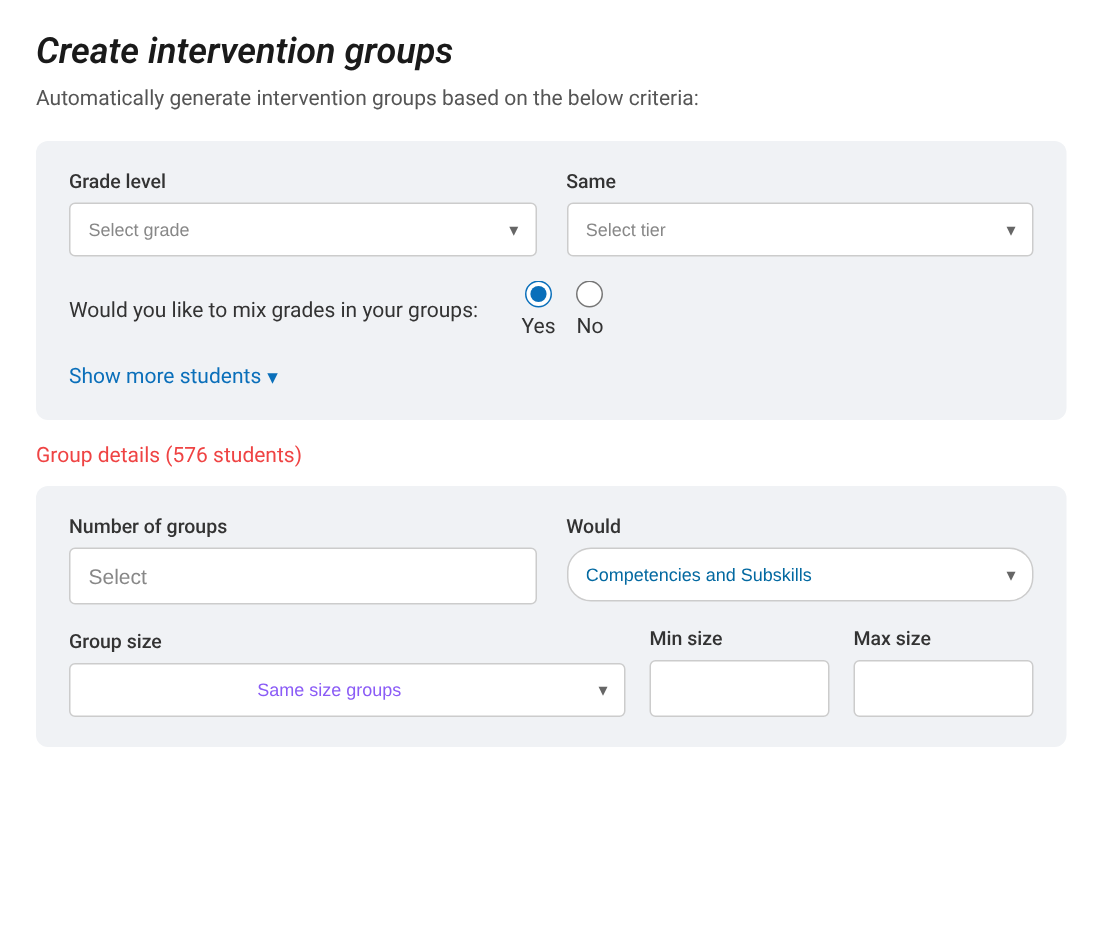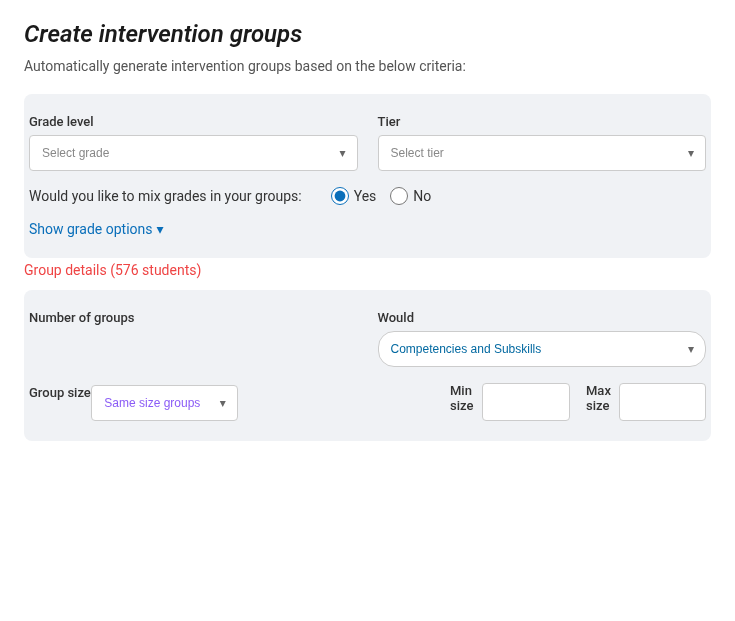--- a/index.html
+++ b/index.html
@@ -27,22 +27,22 @@
 
     .page-subtitle {
       font-size: 14px;
       color: #555555;
       margin-bottom: 20px;
     }
 
     .card {
       background: #f0f2f5;
       border-radius: 8px;
-      padding: 20px 5px;
-      margin-bottom: 4px;
+      padding: 20px 22px;
+      margin-bottom: 16px;
     }
 
     .form-row {
       display: flex;
       gap: 20px;
       margin-bottom: 16px;
     }
 
     .form-group {
       flex: 1;
@@ -98,20 +98,21 @@
       align-items: center;
       gap: 14px;
     }
 
     .radio-option {
       display: flex;
       align-items: center;
       gap: 5px;
       cursor: pointer;
       font-size: 14px;
+      flex-direction: column;
     }
 
     .radio-input {
       width: 18px;
       height: 18px;
       accent-color: #0a6fba;
       cursor: pointer;
     }
 
     .show-more-link {
@@ -145,21 +146,21 @@
     }
 
     .size-row {
       display: flex;
       gap: 16px;
       align-items: flex-end;
     }
 
     .size-group {
       display: flex;
-      flex-direction: row;
+      flex-direction: column;
     }
 
     .size-group.large {
       flex: 1;
     }
 
     .size-group.small {
       width: 120px;
     }
 
@@ -186,21 +187,21 @@
       <label class="form-label">Grade level</label>
       <div class="select-wrapper">
         <select class="select-field">
           <option value="" disabled="" selected="">Select grade</option>
         </select>
         <span class="select-arrow">▾</span>
       </div>
     </div>
 
     <div class="form-group">
-      <label class="form-label">Tier</label>
+      <label class="form-label">Same</label>
       <div class="select-wrapper">
         <select class="select-field">
           <option value="" disabled="" selected="">Select tier</option>
         </select>
         <span class="select-arrow">▾</span>
       </div>
     </div>
   </div>
 
   
@@ -213,33 +214,34 @@
       </label>
       <label class="radio-option">
         <input type="radio" class="radio-input" name="mix_grades" value="no" style="">
         <span>No</span>
       </label>
     </div>
   </div>
 
   
   <a class="show-more-link">
-    <span>Show grade options</span>
+    <span>Show more students</span>
     <span>▾</span>
   </a>
 </div>
 
 <p class="section-label">Group details (576 students)</p>
 
 <div class="card">
 
   <div class="form-row">
 
     <div class="form-group">
       <label class="form-label">Number of groups</label>
+      <input type="text" class="text-input" placeholder="Select" style="">
     </div>
 
     <div class="form-group">
       <label class="form-label">Would</label>
       <div class="select-wrapper">
         <select class="select-field" style="color: #0369a1; border-radius: 16px;">
           <option value="competencies" selected="">Competencies and Subskills</option>
         </select>
         <span class="select-arrow">▾</span>
       </div>

